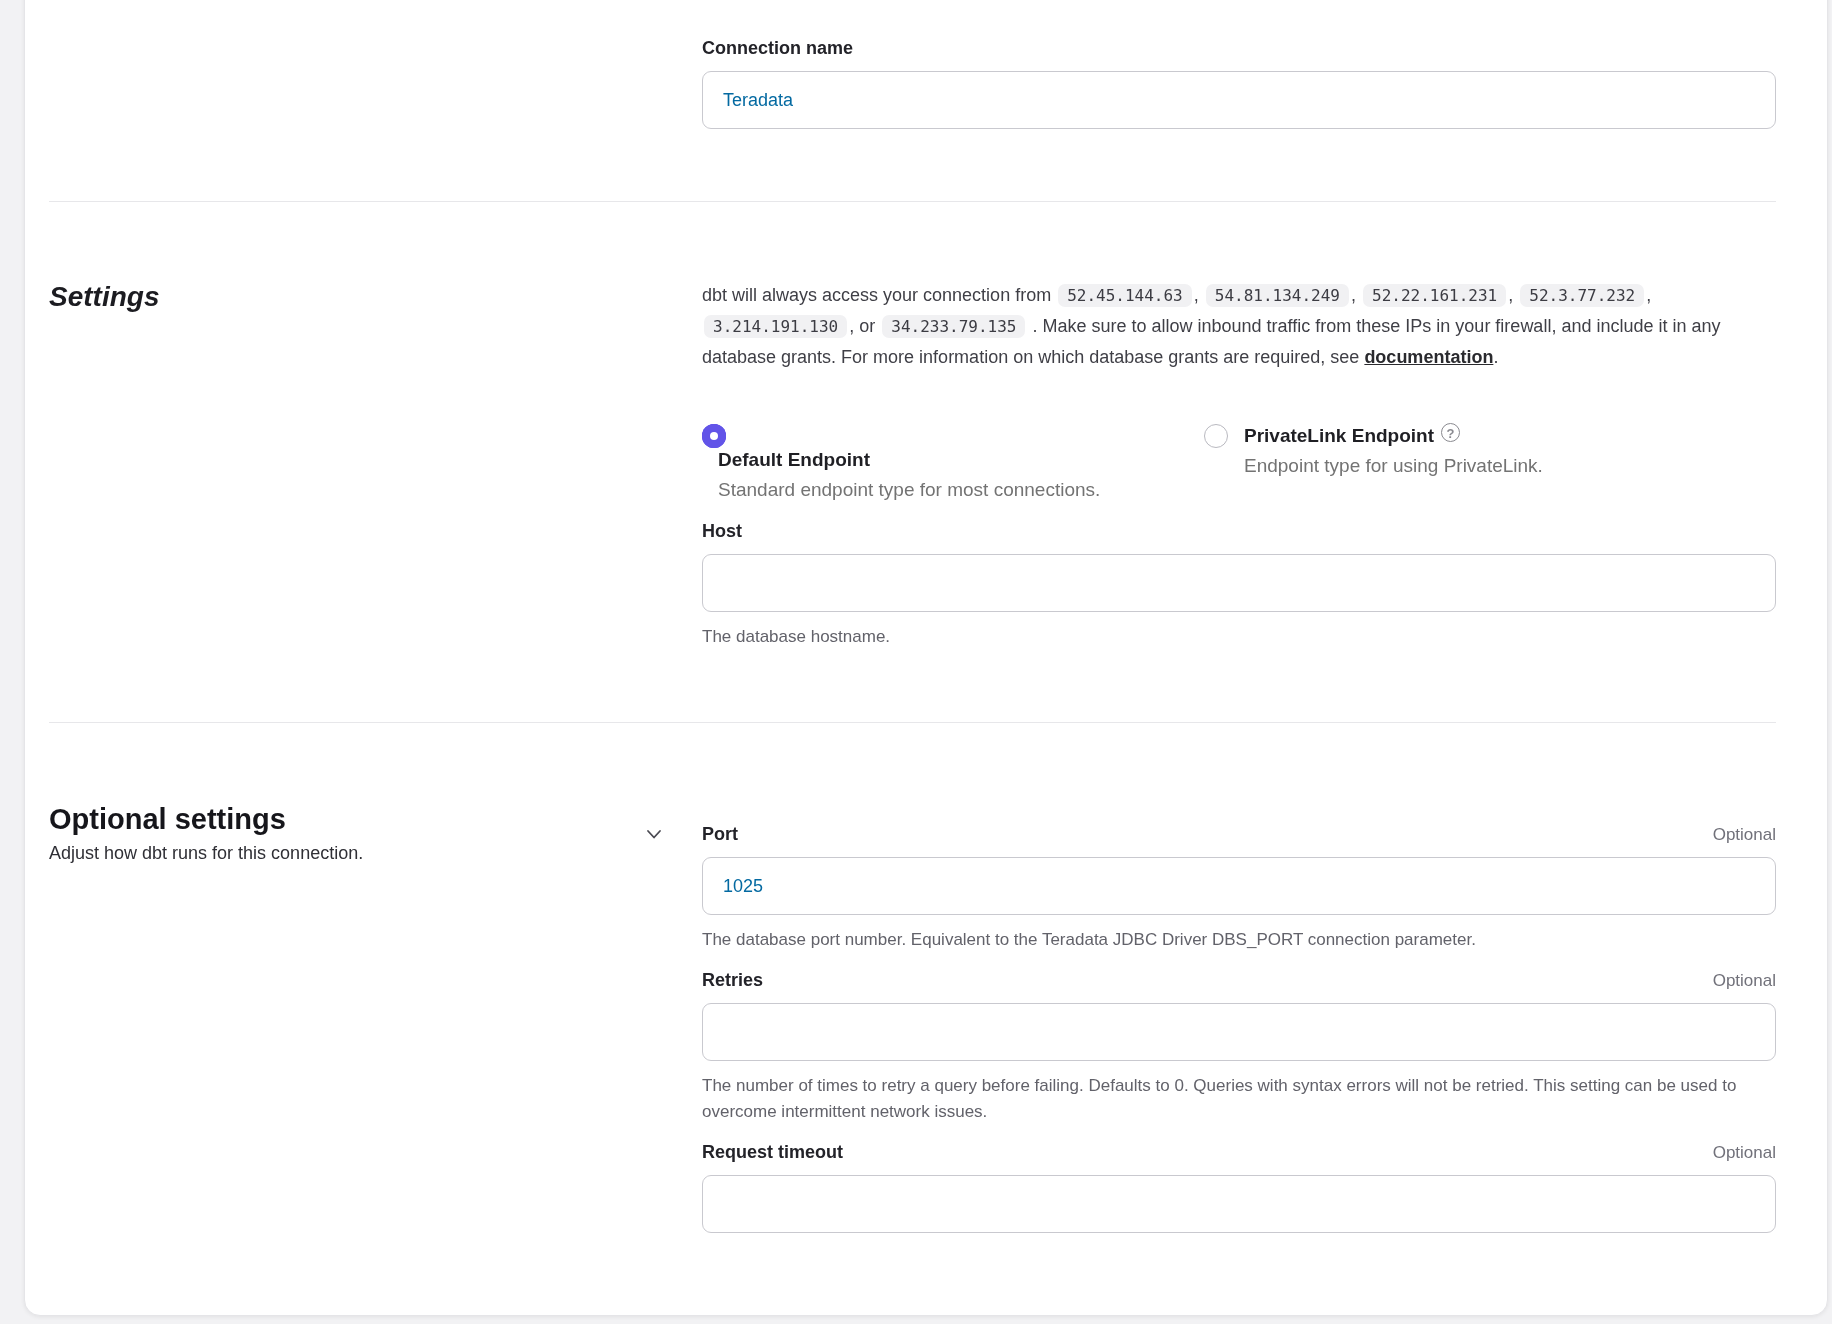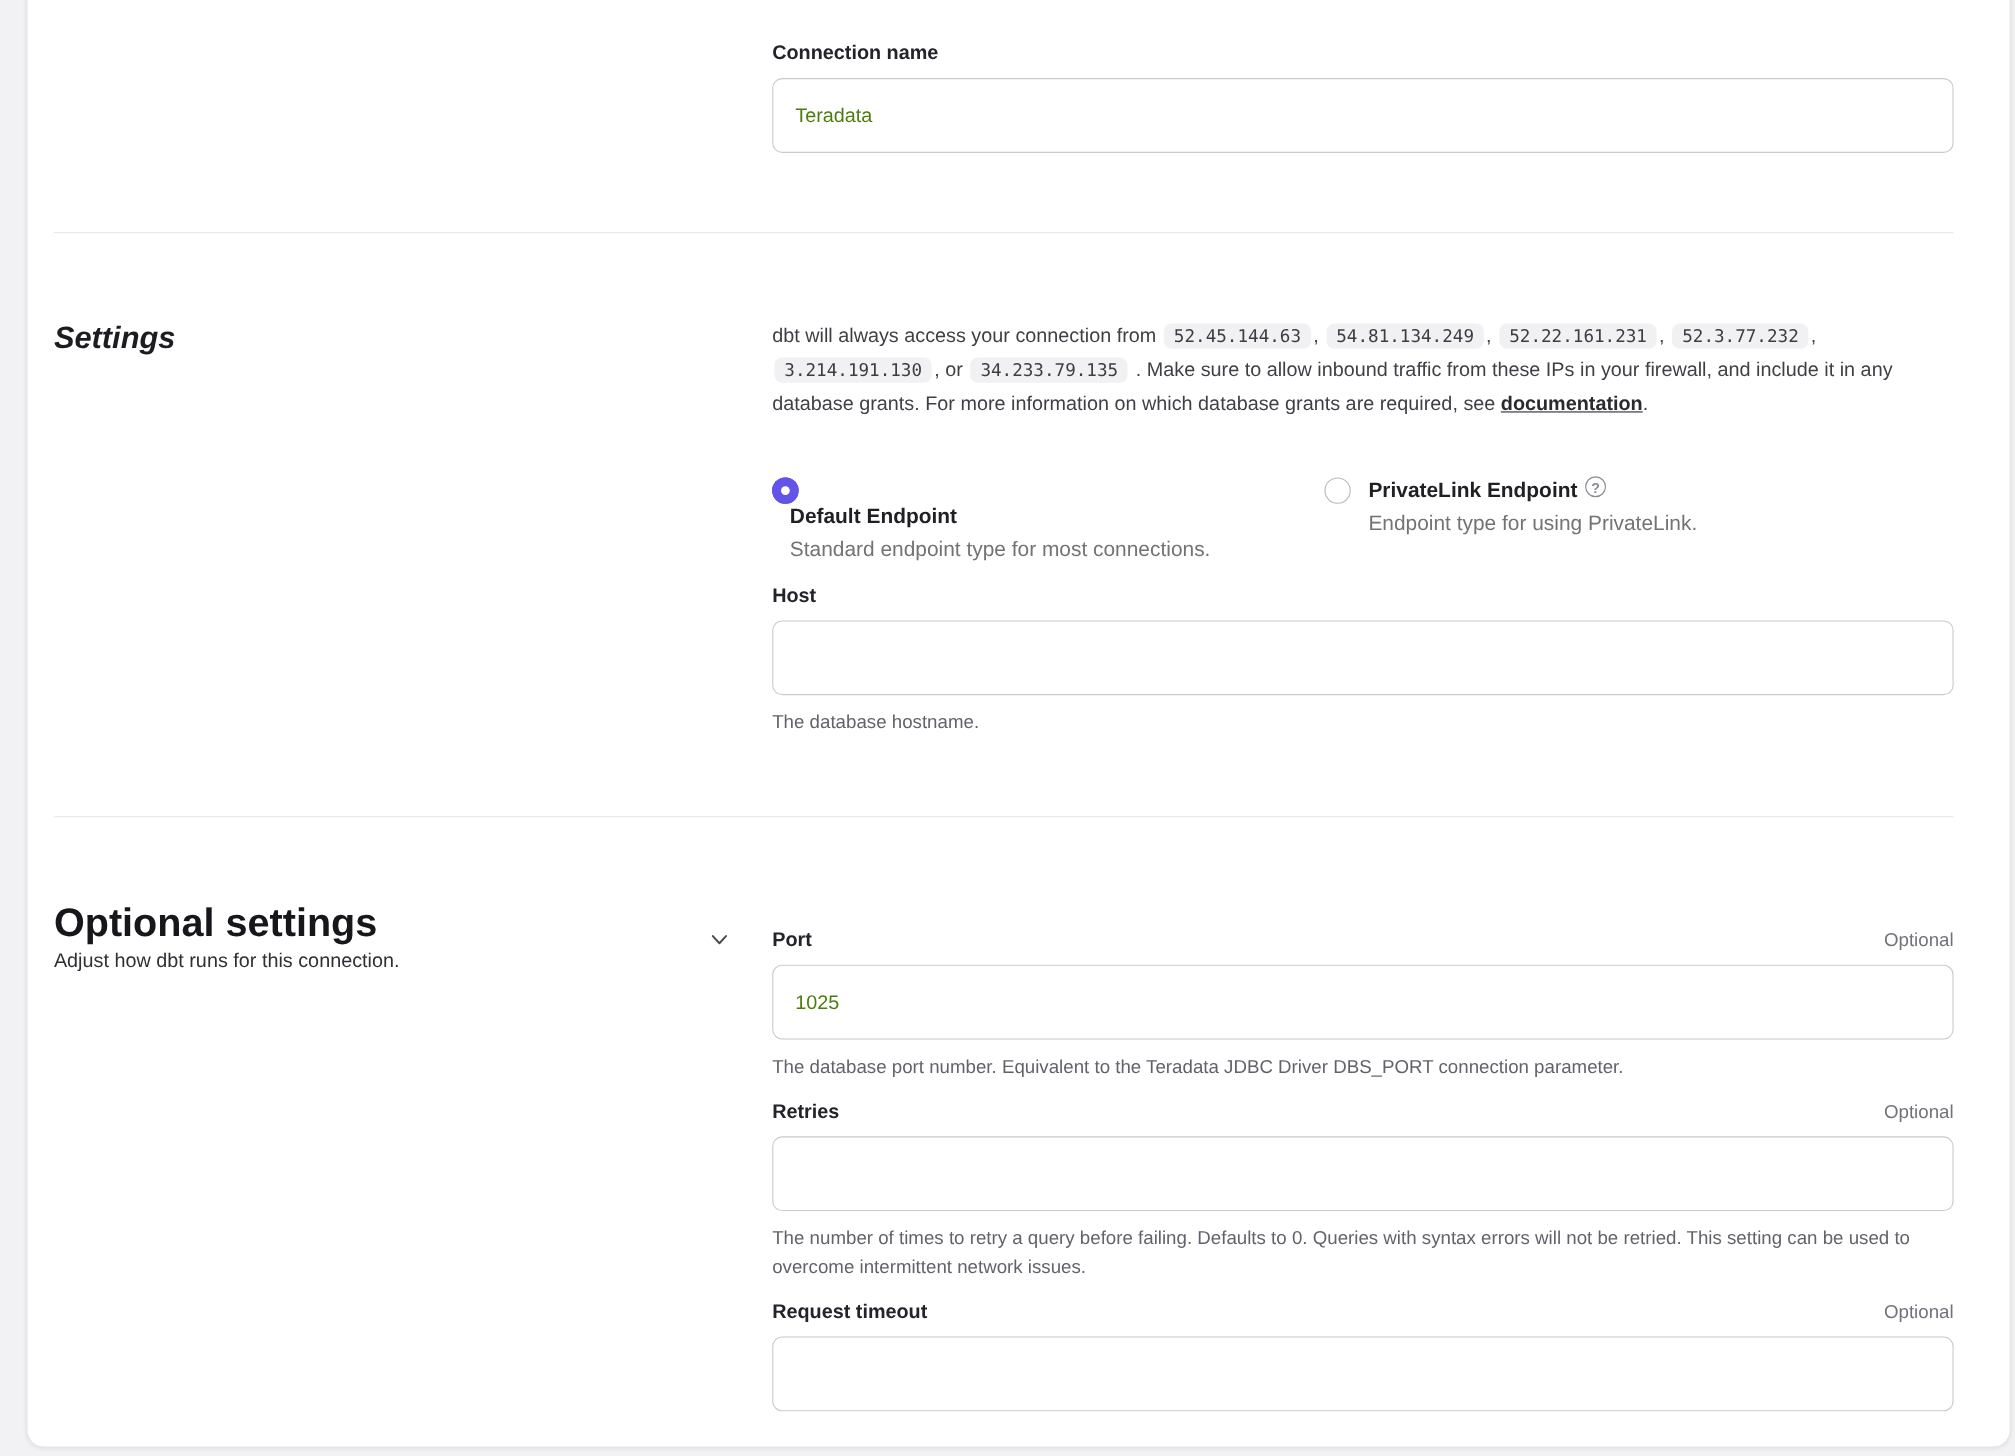--- a/index.html
+++ b/index.html
@@ -7,23 +7,23 @@
     font-family:"Liberation Sans", sans-serif; background:#f2f2f4; }
   :root { --accent:#6254e8; --divider:#e7e7ea; --chip-bg:#f1f1f3;
           --label:#232329; --body-text:#3f3f46; --helper:#62626a; --border:#c9c9cf; }
 
   .card { position:absolute; top:-24px; left:24px; right:4px; bottom:8px;
     background:#ffffff; border:1px solid #e5e5e8; border-radius:16px;
     box-shadow:0 1px 4px rgba(0,0,0,.07); overflow:hidden; }
   .content { position:relative; padding:24px 51px 0 24px; height:100%; }
 
   .label { font-size:18px; font-weight:600; color:var(--label); line-height:22px; }
-  .text-input { display:block; width:100%; height:68px; margin-top:12px;
+  .text-input { display:block; width:100%; height:58px; margin-top:12px;
     border:1px solid var(--border); border-radius:9px; background:#fff;
-    font-family:"Liberation Sans", sans-serif; font-size:18px; color:#4d7c0f;
+    font-family:"Liberation Sans", sans-serif; font-size:18px; color:#0369a1;
     padding:0 20px; outline:none; }
   .helper { font-size:17px; color:var(--helper); line-height:26px; margin-top:12px; }
 
   .row-connection { margin-top:36px; margin-left:653px; }
 
   .divider { border:none; border-top:1px solid var(--divider); margin-top:72px; }
 
   .section { display:grid; grid-template-columns:653px 1fr; padding-top:78px; }
   .section-heading { font-size:28px; font-weight:600; color:#1c1c21; line-height:34px;font-style:italic; }
 
@@ -45,21 +45,21 @@
   .radio-texts { margin-left:16px; }
   .radio-label { font-size:19px; font-weight:600; color:#1f1f24; line-height:24px; }
   .radio-desc { font-size:19px; color:#737373; line-height:24px; margin-top:6px; }
   .help-icon { display:inline-block; width:19px; height:19px; border:1.5px solid #8a8a90;
     border-radius:50%; color:#8a8a90; font-size:13px; font-weight:700; line-height:19px;
     text-align:center; vertical-align:4px; margin-left:7px; cursor:pointer; }
 
   .host-block { margin-top:18px; }
 
   .opt-left { position:relative; padding-right:60px; }
-  .opt-heading { font-size:36px; font-weight:700; color:#16161b; line-height:36px; }
+  .opt-heading { font-size:29px; font-weight:700; color:#16161b; line-height:36px; }
   .opt-subtitle { font-size:18px; color:#2f2f35; line-height:24px; margin-top:4px; }
   .collapse-btn { position:absolute; right:34px; top:20px; width:28px; height:28px;
     background:none; border:none; cursor:pointer; color:#4a4a52; }
 
   .opt-fields { padding-top:22px; }
   .field { margin-bottom:16px; }
   .field-head { display:flex; justify-content:space-between; align-items:baseline; }
   .opt-badge { font-size:17px; color:#71717a; font-weight:400; }
 </style>
 </head>

